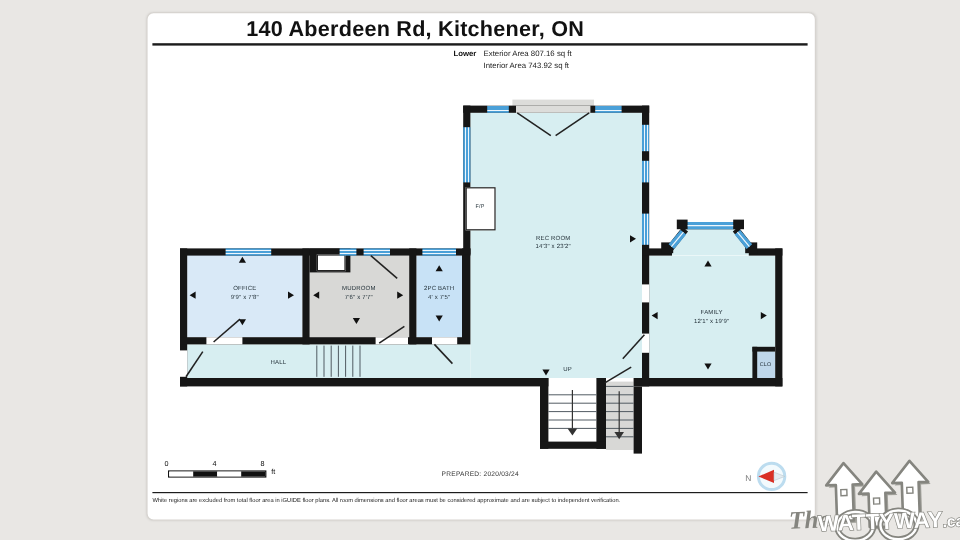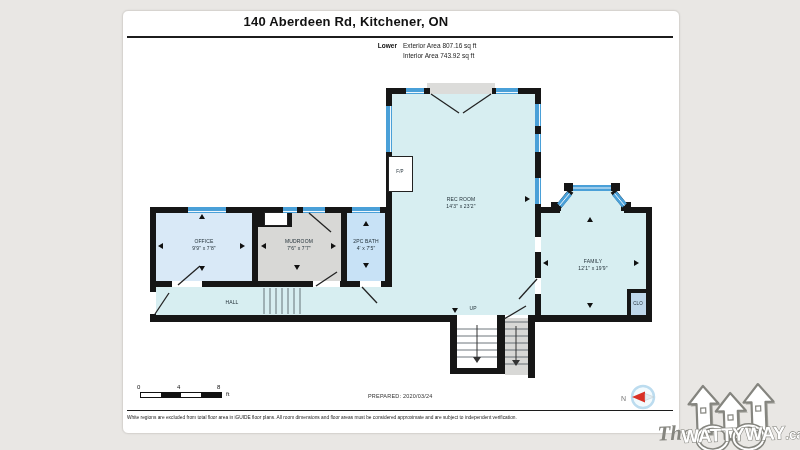--- a/index.html
+++ b/index.html
@@ -1,21 +1,21 @@
 <!DOCTYPE html>
 <html><head>
 <meta charset="utf-8">
 <style>
   html,body{margin:0;padding:0;}
   body{width:800px;height:450px;background:#e9e7e4;position:relative;overflow:hidden;
        font-family:"Liberation Sans",sans-serif;color:#111;}
   .abs{position:absolute;}
   .page{left:122px;top:10px;width:556px;height:422px;background:#fff;
         border:1px solid #d7d4d0;border-radius:6px;box-shadow:0 0 2px rgba(0,0,0,.08);}
-  .title{left:122px;top:14px;width:448px;text-align:center;font-size:13px;font-weight:bold;letter-spacing:.2px;}
+  .title{left:122px;top:14px;width:448px;text-align:center;font-size:18px;font-weight:bold;letter-spacing:.2px;}
   .rule{background:#1c1c1c;}
   .floorlabel{left:285px;top:42px;width:112px;text-align:right;font-size:6.5px;font-weight:bold;}
   .arealine{left:403px;font-size:6.5px;color:#222;}
   
   .f{position:absolute;}
   .w{position:absolute;background:#161616;}
   .gap{position:absolute;background:#fff;}
   .win-h{position:absolute;height:6px;background:repeating-linear-gradient(180deg,#4aa0d8 0 1.6px,#eef6fc 1.6px 2.3px);}
   .win-v{position:absolute;width:6px;background:repeating-linear-gradient(90deg,#4aa0d8 0 1.6px,#eef6fc 1.6px 2.3px);}
   .rlabel{position:absolute;text-align:center;color:#24323a;font-size:5px;line-height:1.45;letter-spacing:.15px;}

